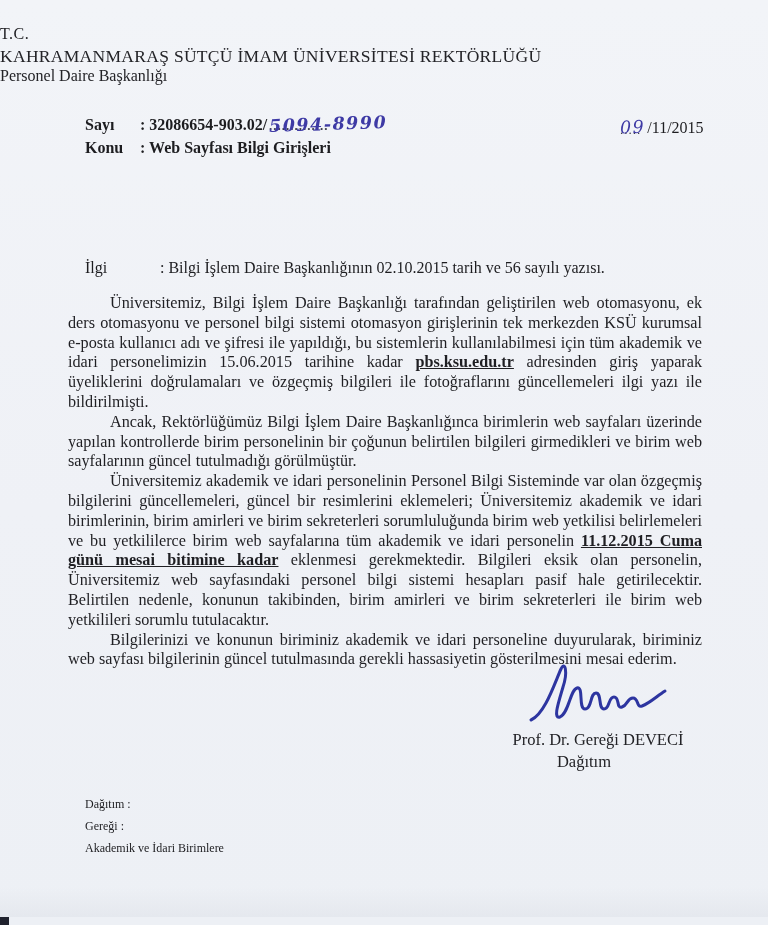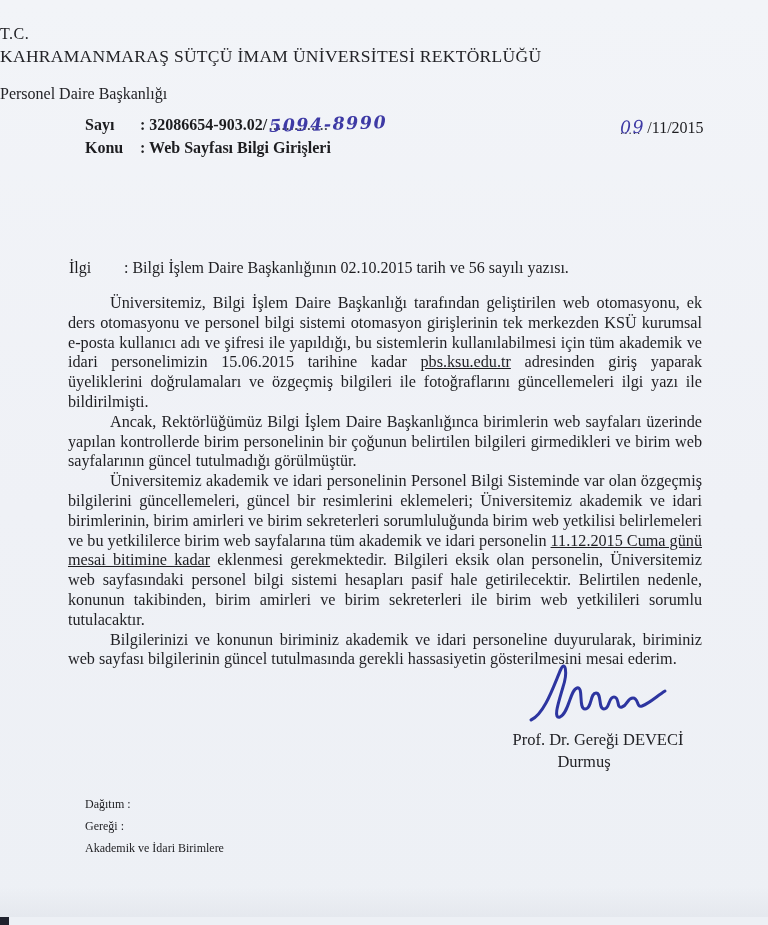--- a/index.html
+++ b/index.html
@@ -15,50 +15,50 @@
     background:linear-gradient(180deg,#f2f4f8 0%,#eff1f6 55%,#ecef f4 85%,#edf0f5 100%);
     background:linear-gradient(180deg,#f2f4f8 0%,#eff1f6 55%,#edf0f5 100%);
     color:#1d1d20;
   }
   .letterhead{
     position:absolute;top:25px;left:0;width:100%;
     text-align:left;color:#232327;
   }
   .lh1{font-size:16px;letter-spacing:0.5px;}
   .lh2{font-size:17.5px;margin-top:3px;letter-spacing:0.3px;}
-  .lh3{font-size:16px;margin-top:18px;}
+  .lh3{font-size:16px;margin-top:0;}
   .meta{position:absolute;left:85px;top:113px;font-size:16px;font-weight:bold;}
   .meta-row{display:flex;line-height:23px;}
   .meta-label{width:55px;}
   .handwrap{position:relative;display:inline-block;padding:0 2px;}
   .hand{
     font-family:"DejaVu Serif", serif;
     font-style:italic;
     color:#3e3aa5;
     font-size:17.5px;
     letter-spacing:1.5px;
     display:inline-block;
     transform:rotate(-2deg);
     position:relative;z-index:2;
   }
   .dots{
     position:absolute;left:2px;bottom:-1px;
     font-size:13px;color:#3a3a46;letter-spacing:1px;
     white-space:nowrap;z-index:1;
   }
   .dateline{position:absolute;left:618px;top:117px;font-size:16px;}
-  .ilgi{position:absolute;left:69px;top:259px;font-size:16px;display:flex;}
+  .ilgi{position:absolute;left:85px;top:259px;font-size:16px;display:flex;gap:20px;}
   .ilgi-label{width:55px;}
   .bodytext{
     position:absolute;left:68px;top:294px;width:634px;
     font-size:16.2px;line-height:19.8px;
     text-align:justify;color:#1f1f23;
   }
   .bodytext p{margin:0;text-indent:42px;}
-  .bu{font-weight:normal;text-decoration:underline;}
+  .bu{font-weight:bold;text-decoration:underline;}
   .sig{
     position:absolute;left:468px;top:660px;width:260px;
     text-align:center;font-size:16.5px;color:#232327;
   }
   .scribble{display:block;margin:0 auto 2px auto;}
   .sig-name{margin-top:0;}
   .sig-title{margin-top:2px;padding-right:28px;}
   .dist{position:absolute;left:85px;top:793px;font-size:12px;line-height:22px;}
   .artifact{
     position:absolute;left:0;bottom:0;width:9px;height:8px;
@@ -106,21 +106,21 @@
     <p>Ancak, Rektörlüğümüz Bilgi İşlem Daire Başkanlığınca birimlerin web sayfaları üzerinde yapılan kontrollerde birim personelinin bir çoğunun belirtilen bilgileri girmedikleri ve birim web sayfalarının güncel tutulmadığı görülmüştür.</p>
     <p><span>Üniversitemiz akademik ve idari personelinin Personel Bilgi Sisteminde var olan özgeçmiş bilgilerini güncellemeleri, güncel bir resimlerini eklemeleri; Üniversitemiz akademik ve idari birimlerinin, birim amirleri ve birim sekreterleri sorumluluğunda birim web yetkilisi belirlemeleri ve bu yetkililerce birim web sayfalarına tüm akademik ve idari personelin </span><span class="bu">11.12.2015 Cuma günü mesai bitimine kadar</span><span> eklenmesi gerekmektedir. Bilgileri eksik olan personelin, Üniversitemiz web sayfasındaki personel bilgi sistemi hesapları pasif hale getirilecektir. Belirtilen nedenle, konunun takibinden, birim amirleri ve birim sekreterleri ile birim web yetkilileri sorumlu tutulacaktır.</span></p>
     <p>Bilgilerinizi ve konunun biriminiz akademik ve idari personeline duyurularak, biriminiz web sayfası bilgilerinin güncel tutulmasında gerekli hassasiyetin gösterilmesini mesai ederim.</p>
   </div>
 
   <div class="sig">
     <svg class="scribble" width="150" height="68" viewBox="0 0 150 68">
       <path d="M8,60 C22,54 32,22 38,9 C42,0 45,12 40,27 C35,44 30,59 37,57 C46,53 47,30 54,28 C61,26 55,49 62,49 C69,49 67,33 73,33 C79,33 75,49 81,49 C87,49 85,37 91,37 C97,37 93,49 99,47 C105,45 104,38 110,38 C116,38 113,48 119,46 C127,43 134,36 142,31" fill="none" stroke="#2d35a0" stroke-width="3" stroke-linecap="round"></path>
     </svg>
     <div class="sig-name">Prof. Dr. Gereği DEVECİ</div>
-    <div class="sig-title">Durmuş</div>
+    <div class="sig-title">Dağıtım</div>
   </div>
 
   <div class="dist">
     <div>Dağıtım :</div>
     <div>Gereği   :</div>
     <div>Akademik ve İdari Birimlere</div>
   </div>
 
   <div class="bottom-shade"></div>
   <div class="artifact"></div>

